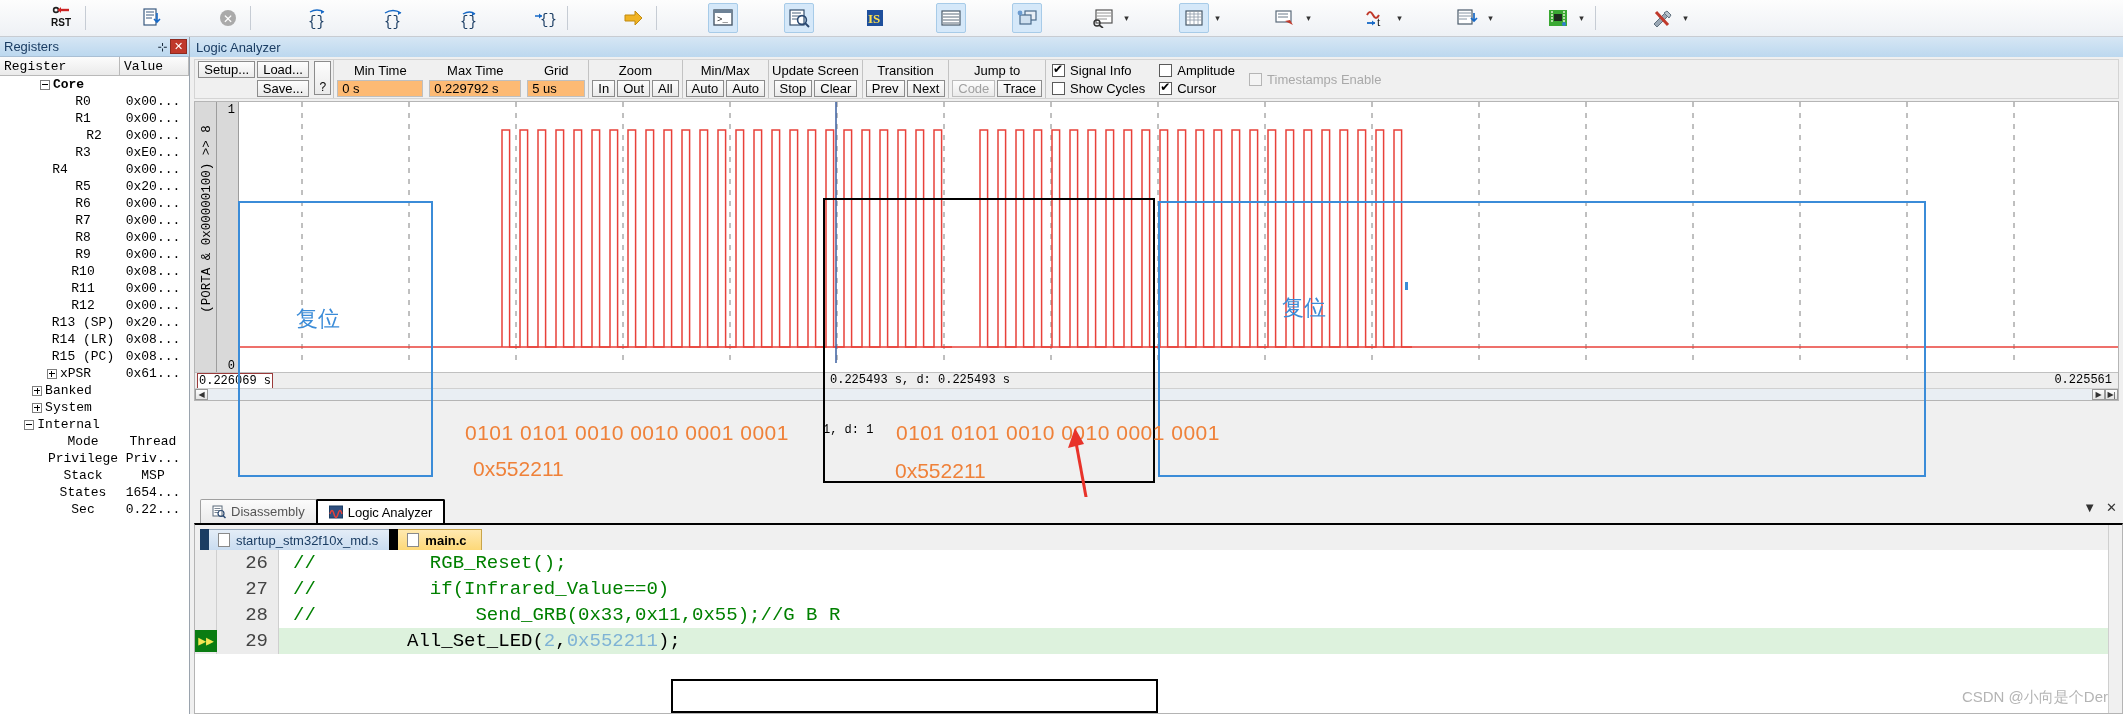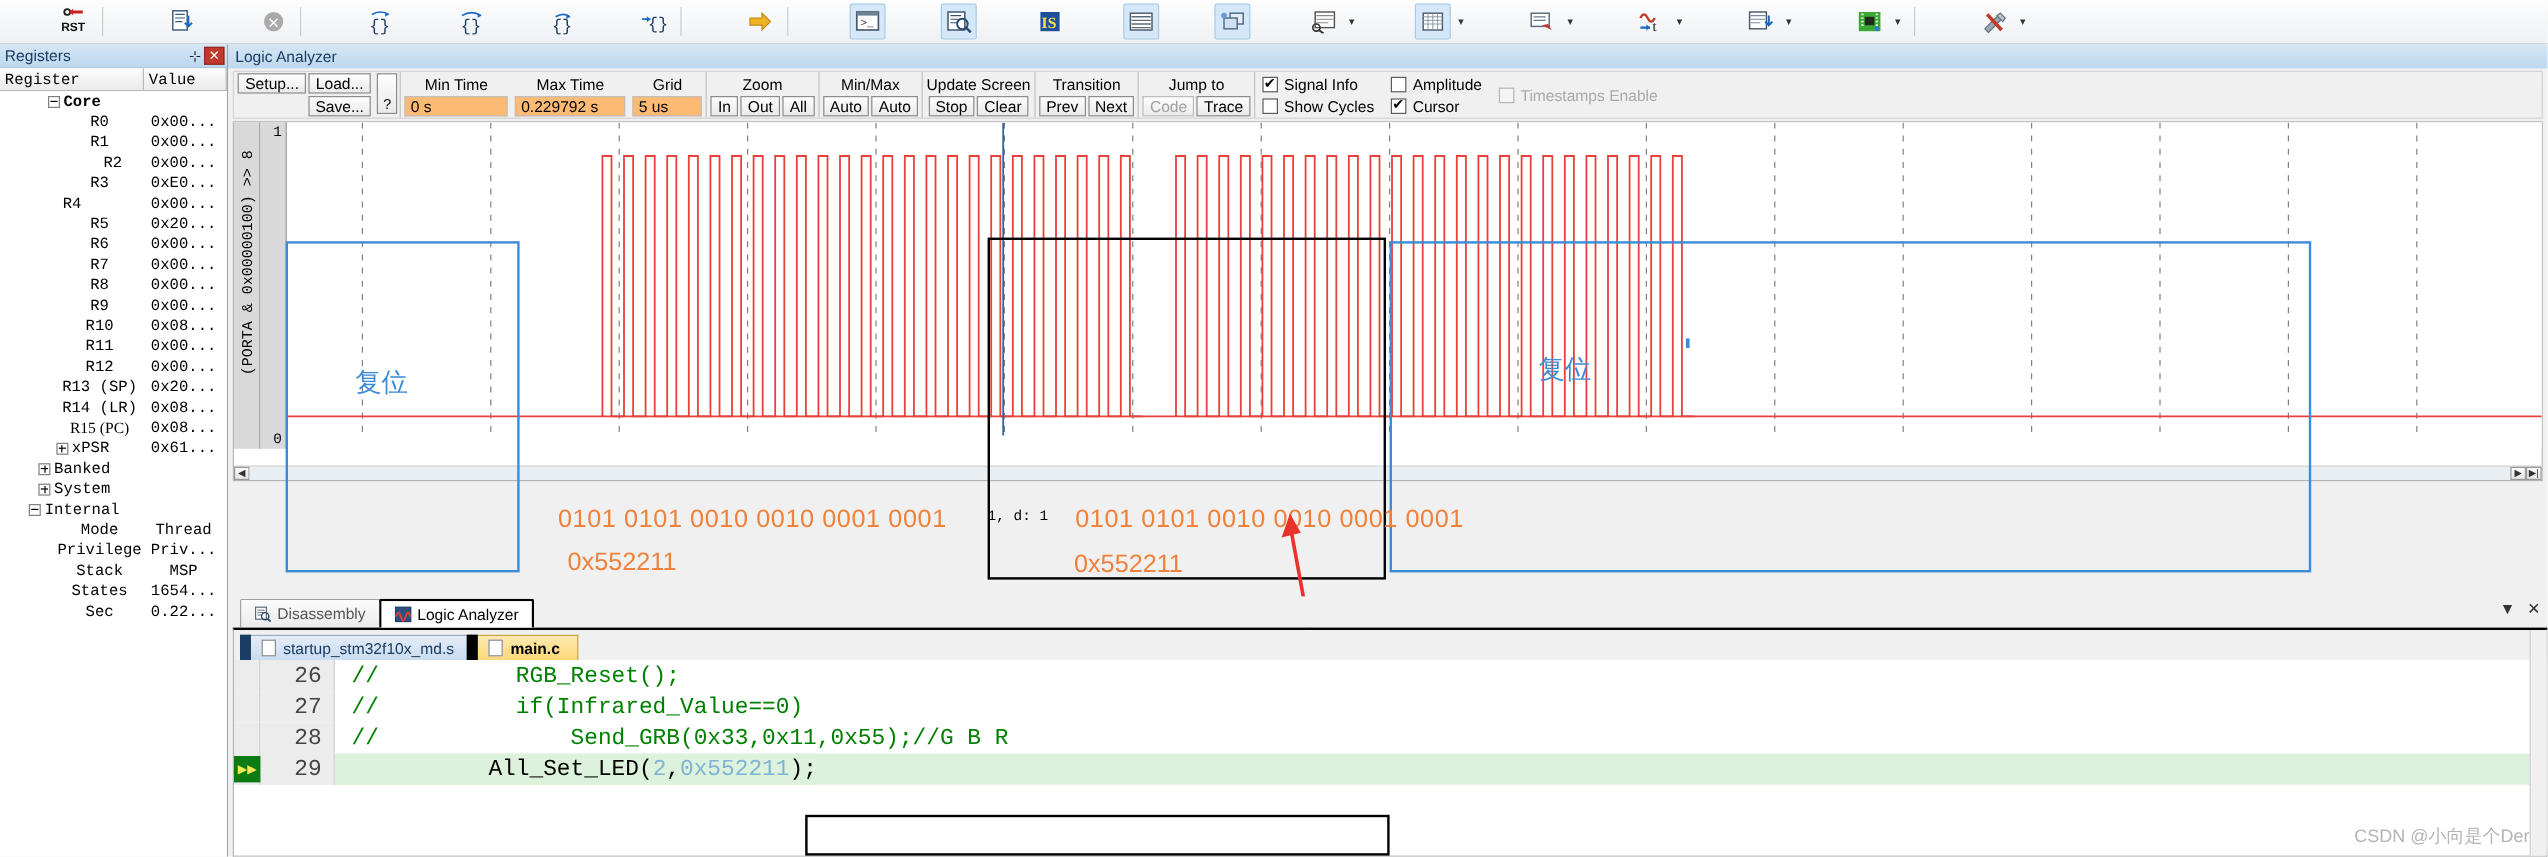--- a/index.html
+++ b/index.html
@@ -476,21 +476,21 @@
         </div>
         <div class="reg-row">
           <div class="nm" style="padding-left: 46px;"><span>R13 (SP)</span></div>
           <div class="vl">0x20...</div>
         </div>
         <div class="reg-row">
           <div class="nm" style="padding-left: 46px;"><span>R14 (LR)</span></div>
           <div class="vl">0x08...</div>
         </div>
         <div class="reg-row">
-          <div class="nm" style="padding-left: 46px; font-family: Liberation Serif, serif;"><span>R15 (PC)</span></div>
+          <div class="nm" style="padding-left: 46px;"><span>R15 (PC)</span></div>
           <div class="vl">0x08...</div>
         </div>
         <div class="reg-row">
           <div class="nm" style="padding-left: 18px;"><span class="tw box plus"></span><span>xPSR</span></div>
           <div class="vl">0x61...</div>
         </div>
         <div class="reg-row">
           <div class="nm" style="padding-left: 4px;"><span class="tw box plus"></span><span>Banked</span></div>
           <div class="vl"></div>
         </div>
@@ -661,20 +661,25 @@
             <line x1="1667" y1="0" x2="1667" y2="261" stroke="#808080" stroke-width="1" stroke-dasharray="5,6"></line>
             <line x1="1774" y1="0" x2="1774" y2="261" stroke="#808080" stroke-width="1" stroke-dasharray="5,6"></line>
             <line x1="0" y1="245" x2="1880" y2="245" stroke="#e8413a" stroke-width="1.4"></line>
             <path d="M262 245 L262.0 245 L262.0 28 L269.6 28 L269.6 245 L280.0 245 L280.0 28 L287.6 28 L287.6 245 L298.0 245 L298.0 28 L305.6 28 L305.6 245 L316.0 245 L316.0 28 L323.6 28 L323.6 245 L334.0 245 L334.0 28 L341.6 28 L341.6 245 L352.0 245 L352.0 28 L359.6 28 L359.6 245 L370.0 245 L370.0 28 L377.6 28 L377.6 245 L388.0 245 L388.0 28 L395.6 28 L395.6 245 L406.0 245 L406.0 28 L413.6 28 L413.6 245 L424.0 245 L424.0 28 L431.6 28 L431.6 245 L442.0 245 L442.0 28 L449.6 28 L449.6 245 L460.0 245 L460.0 28 L467.6 28 L467.6 245 L478.0 245 L478.0 28 L485.6 28 L485.6 245 L496.0 245 L496.0 28 L503.6 28 L503.6 245 L514.0 245 L514.0 28 L521.6 28 L521.6 245 L532.0 245 L532.0 28 L539.6 28 L539.6 245 L550.0 245 L550.0 28 L557.6 28 L557.6 245 L568.0 245 L568.0 28 L575.6 28 L575.6 245 L586.0 245 L586.0 28 L593.6 28 L593.6 245 L604.0 245 L604.0 28 L611.6 28 L611.6 245 L622.0 245 L622.0 28 L629.6 28 L629.6 245 L640.0 245 L640.0 28 L647.6 28 L647.6 245 L658.0 245 L658.0 28 L665.6 28 L665.6 245 L676.0 245 L676.0 28 L683.6 28 L683.6 245 L694.0 245 L694.0 28 L701.6 28 L701.6 245 L712 245" fill="none" stroke="#e8413a" stroke-width="1.5"></path>
             <path d="M740 245 L740.0 245 L740.0 28 L747.6 28 L747.6 245 L758.0 245 L758.0 28 L765.6 28 L765.6 245 L776.0 245 L776.0 28 L783.6 28 L783.6 245 L794.0 245 L794.0 28 L801.6 28 L801.6 245 L812.0 245 L812.0 28 L819.6 28 L819.6 245 L830.0 245 L830.0 28 L837.6 28 L837.6 245 L848.0 245 L848.0 28 L855.6 28 L855.6 245 L866.0 245 L866.0 28 L873.6 28 L873.6 245 L884.0 245 L884.0 28 L891.6 28 L891.6 245 L902.0 245 L902.0 28 L909.6 28 L909.6 245 L920.0 245 L920.0 28 L927.6 28 L927.6 245 L938.0 245 L938.0 28 L945.6 28 L945.6 245 L956.0 245 L956.0 28 L963.6 28 L963.6 245 L974.0 245 L974.0 28 L981.6 28 L981.6 245 L992.0 245 L992.0 28 L999.6 28 L999.6 245 L1010.0 245 L1010.0 28 L1017.6 28 L1017.6 245 L1028.0 245 L1028.0 28 L1035.6 28 L1035.6 245 L1046.0 245 L1046.0 28 L1053.6 28 L1053.6 245 L1064.0 245 L1064.0 28 L1071.6 28 L1071.6 245 L1082.0 245 L1082.0 28 L1089.6 28 L1089.6 245 L1100.0 245 L1100.0 28 L1107.6 28 L1107.6 245 L1118.0 245 L1118.0 28 L1125.6 28 L1125.6 245 L1136.0 245 L1136.0 28 L1143.6 28 L1143.6 245 L1154.0 245 L1154.0 28 L1161.6 28 L1161.6 245 L1172 245" fill="none" stroke="#e8413a" stroke-width="1.5"></path>
             <line x1="596" y1="0" x2="596" y2="261" stroke="#3b5fa0" stroke-width="1.5"></line>
             <rect x="1165" y="180" width="3" height="8" fill="#3b8cd8"></rect>
           </svg>
       </div>
 
+      <div class="timebar">
+        <span class="tstamp boxed" style="left:2px; top:0px;">0.226069 s</span>
+        <span class="tstamp" style="left:635px; top:0px; background:transparent;">0.225493 s, d: 0.225493 s</span>
+        <span class="tstamp" style="right:6px; top:0px; background:transparent;">0.225561</span>
+      </div>
 
       <div class="hscroll">
         <div class="hs-arrow">◀</div>
         <div class="hs-track"></div>
         <div class="hs-arrow">▶</div>
         <div class="hs-arrow">▶|</div>
       </div>
     </div>
 
     <div class="ovl blue-box" style="left:48px; top:164px; width:195px; height:276px;"></div>

